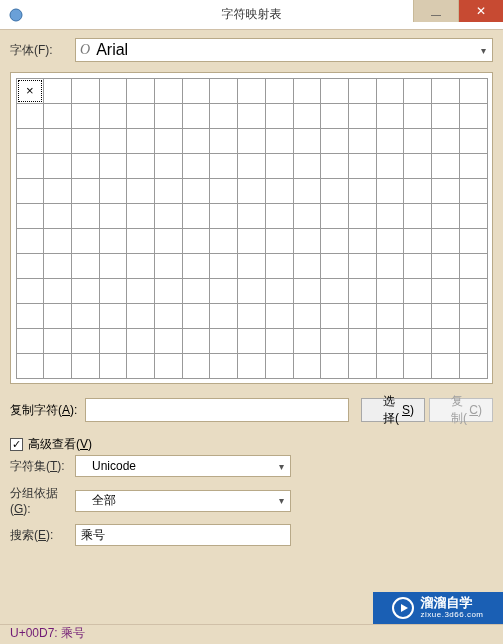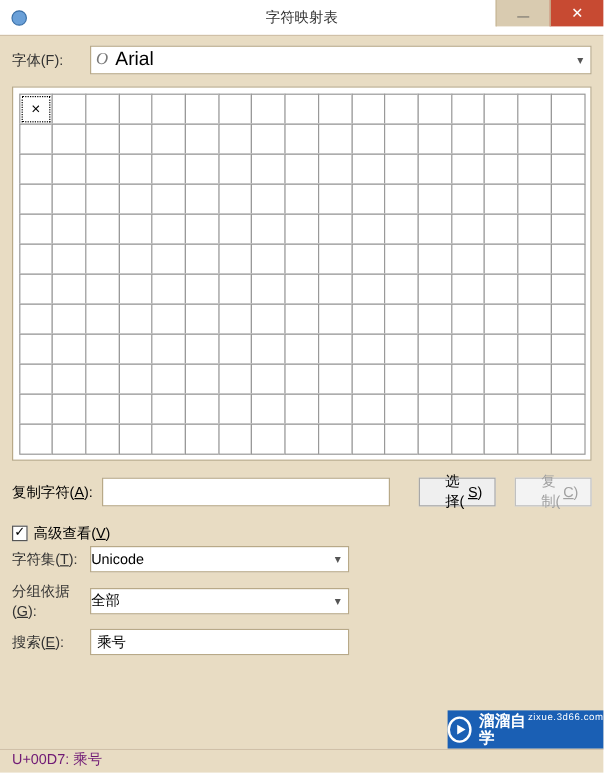--- a/index.html
+++ b/index.html
@@ -144,21 +144,21 @@
     outline-offset: -3px;
   }
 
   .copy-row .input {
     flex: 1;
     height: 24px;
     border: 1px solid #b8a988;
     background: #fff;
     margin-right: 8px;
   }
-  .copy-row .btn { width: 64px; margin-left: 16px; padding-left: 21px;}
+  .copy-row .btn { width: 64px; margin-left: 4px; padding-left: 21px;}
 
   .check-row { margin: 4px 0 2px 0; display: flex; align-items: center; }
   .check {
     width: 13px; height: 13px;
     border: 1px solid #555;
     background: #fff;
     display: inline-flex;
     align-items: center; justify-content: center;
     margin-right: 5px;
     font-size: 10px;
@@ -168,21 +168,21 @@
 
   .form-row { display: flex; align-items: center; margin-bottom: 8px; }
   .form-row .label { width: 65px; }
   .form-row .sel {
     width: 216px;
     height: 22px;
     border: 1px solid #b8a988;
     background: #fff;
     display: flex;
     align-items: center;
-    padding: 0 0;
+    padding: 0 16px;
     position: relative;
   }
   .form-row .sel .caret {
     position: absolute; right: 6px; font-size: 10px; color: #555;
   }
   .form-row .side-label {
     margin-left: 8px;
     font-size: 12px;
     color: #999;
   }
@@ -213,21 +213,21 @@
     border-radius: 50%;
     display: flex; align-items: center; justify-content: center;
   }
   .branding .play::before {
     content: "";
     border-left: 7px solid #fff;
     border-top: 4px solid transparent;
     border-bottom: 4px solid transparent;
     margin-left: 2px;
   }
-  .branding .btxt { display: flex; flex-direction: row; line-height: 1.1; }
+  .branding .btxt { display: flex; flex-direction: column; line-height: 1.1; }
   .branding .b1 { font-size: 13px; font-weight: bold; }
   .branding .b2 { font-size: 8px; letter-spacing: 0.5px; }
 
   .statusbar {
     position: absolute;
     left: 0; bottom: 0;
     width: 100%;
     height: 20px;
     background: #e8dcc3;
     border-top: 1px solid #d0c0a8;

